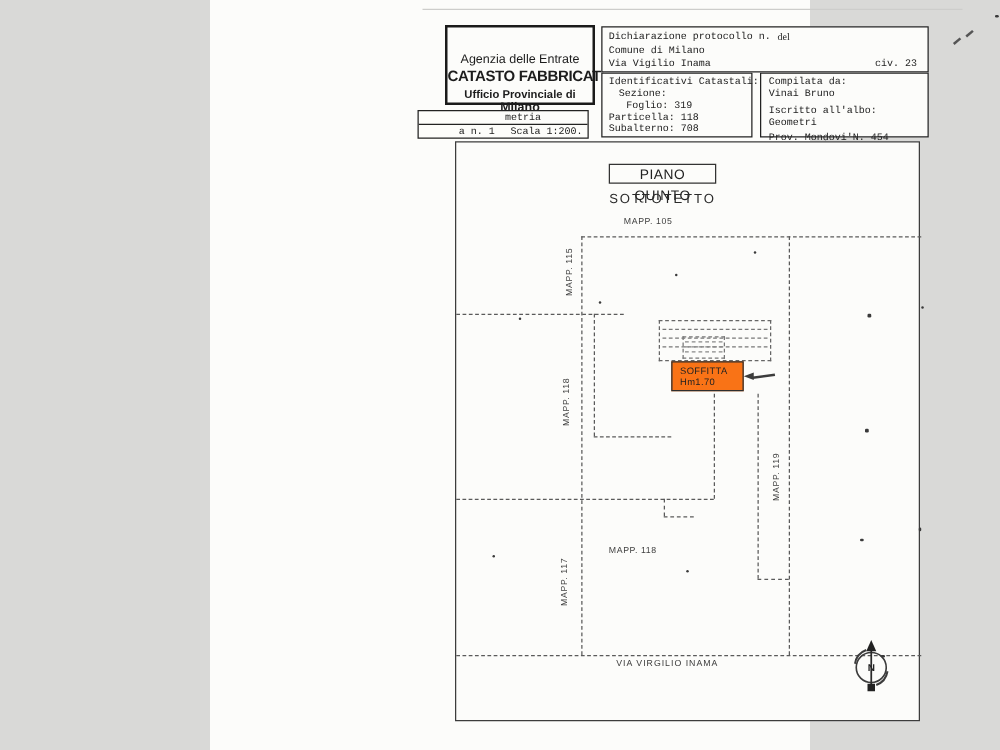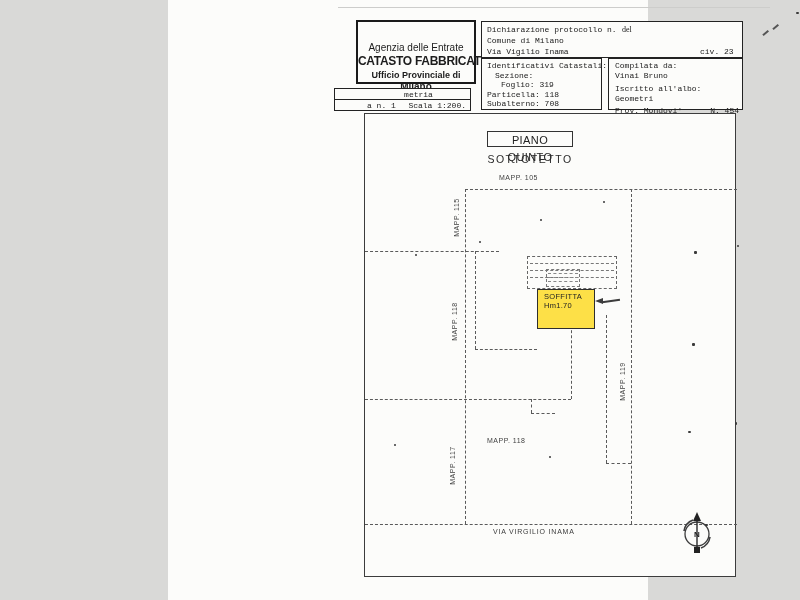--- a/index.html
+++ b/index.html
@@ -26,36 +26,36 @@
   #decl-box span{position:absolute;white-space:nowrap;}
   
   #cad-box{left:313px;top:58px;width:121px;height:52px;padding:2px 0 0 5px;}
   #cad-box div{white-space:nowrap;}
   .ind1{padding-left:8px;}
   .ind2{padding-left:14px;}
   
   #comp-box{left:440px;top:58px;width:135px;height:52px;padding:2px 5px 0 6px;}
   #comp-box div{white-space:nowrap;}
   .gap{height:4px;}
-  .provrow{display:flex;margin-top:3px;gap:28px;}
+  .provrow{display:flex;margin-top:3px;}
   
   #plan{left:196px;top:113px;width:372px;height:464px;border:1.5px solid #3c3c3c;
         background:#fcfcfa;box-sizing:border-box;}
   #title-box{position:absolute;left:122px;top:17px;width:86px;height:16px;border:1.5px solid #333;
              box-sizing:border-box;text-align:center;font-size:11px;line-height:17px;
              letter-spacing:0.4px;color:#222;}
   #subtitle{position:absolute;left:112px;top:39px;width:106px;text-align:center;font-size:10.5px;
             letter-spacing:1.5px;color:#2a2a2a;}
   .dash-h{position:absolute;border-top:1px dashed #5a5a5a;height:0;}
   .dash-v{position:absolute;border-left:1px dashed #5a5a5a;width:0;}
   .plabel{position:absolute;font-size:7px;color:#3f3f3f;letter-spacing:0.5px;white-space:nowrap;}
   .vlabel{position:absolute;font-size:7px;color:#3f3f3f;letter-spacing:0.5px;white-space:nowrap;
           width:44px;text-align:center;transform:rotate(-90deg);}
-  #soffitta-box{position:absolute;left:172px;top:175px;width:58px;height:40px;border:1.5px solid #2e2e2e;
-                background:#fde047;box-sizing:border-box;padding:2px 0 0 6px;font-size:7.5px;
+  #soffitta-box{position:absolute;left:172px;top:175px;width:58px;height:24px;border:1.5px solid #2e2e2e;
+                background:#f97316;box-sizing:border-box;padding:2px 0 0 6px;font-size:7.5px;
                 line-height:9px;color:#222;letter-spacing:0.3px;z-index:3;}
   .hline{position:absolute;background:#3c3c3c;}
   .tri-left{position:absolute;width:0;height:0;border-top:3.5px solid transparent;
             border-bottom:3.5px solid transparent;border-right:8px solid #3c3c3c;}
   .speck{position:absolute;background:#3a3a3a;border-radius:1px;}
   .penmark{position:absolute;width:7px;height:1.5px;background:#555;transform:rotate(-40deg);}
   #street-label{position:absolute;left:128px;top:414px;font-size:7px;letter-spacing:0.8px;color:#3a3a3a;}
   #edge-line{left:170px;top:7px;width:432px;height:1px;background:#cdcdcb;}
 </style>
 </head>

